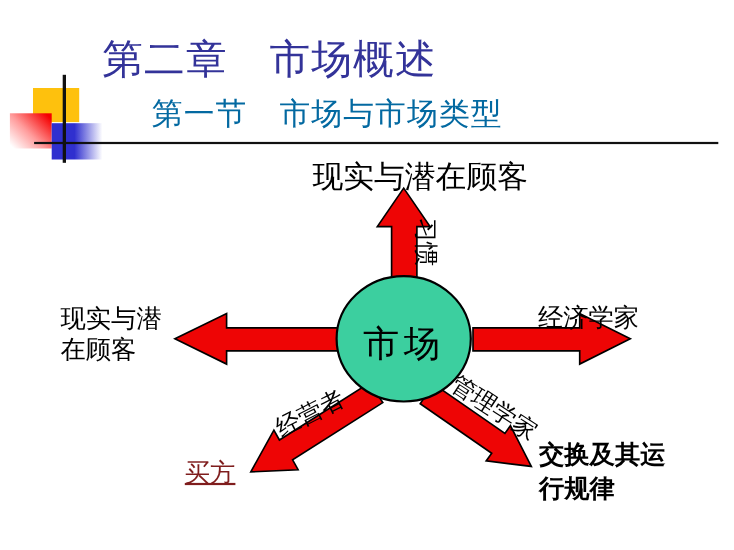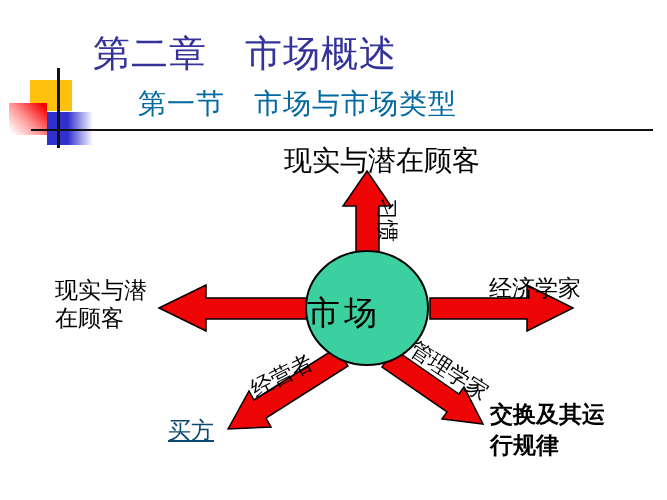--- a/index.html
+++ b/index.html
@@ -27,31 +27,31 @@
 
   
   .diagram-svg { position:absolute; left:0; top:0; width:667px; height:500px; }
 
   
   .def      { font-size:23px; line-height:29px; }
   .top-def  { left:284px; top:146px; font-size:28px; }
   .left-def { left:55px;  top:276px; width:114px; white-space:normal; line-height:28px; }
   .right-def{ left:578px; top:260px; width:84px;  white-space:normal; }
   .br-def   { left:490px; top:398px; width:116px; white-space:normal; line-height:31px;font-weight:bold; }
-  .buyer-def{ left:168px; top:416px; color:#0c4a6e; text-decoration:underline; }
+  .buyer-def{ left:168px; top:416px; color:#7f1d1d; text-decoration:underline; }
 
   .viewer { font-size:23px; }
   .left-viewer  { left:211px; top:272px; }
   .right-viewer { left:460px; top:273px;margin-left:29px; }
   .top-viewer   { left:402px; top:198px; font-size:22px;
                   transform:rotate(90deg); transform-origin:0 0; }
   .bl-viewer    { left:249px; top:361px; font-size:22px; transform:rotate(-27deg); }
   .br-viewer    { left:405px; top:356px; font-size:22px; transform:rotate(33deg); }
 
-  .center-label { left:307px; top:291px; width:120px; 
+  .center-label { left:307px; top:291px; width:120px; text-align:center;
                   font-size:33px; letter-spacing:4px; font-weight:500; }
 </style>
 </head>
 <body>
 
 <div class="slide">
 
   <div class="abs decor-yellow"></div>
   <div class="abs decor-red"></div>
   <div class="abs decor-blue"></div>

